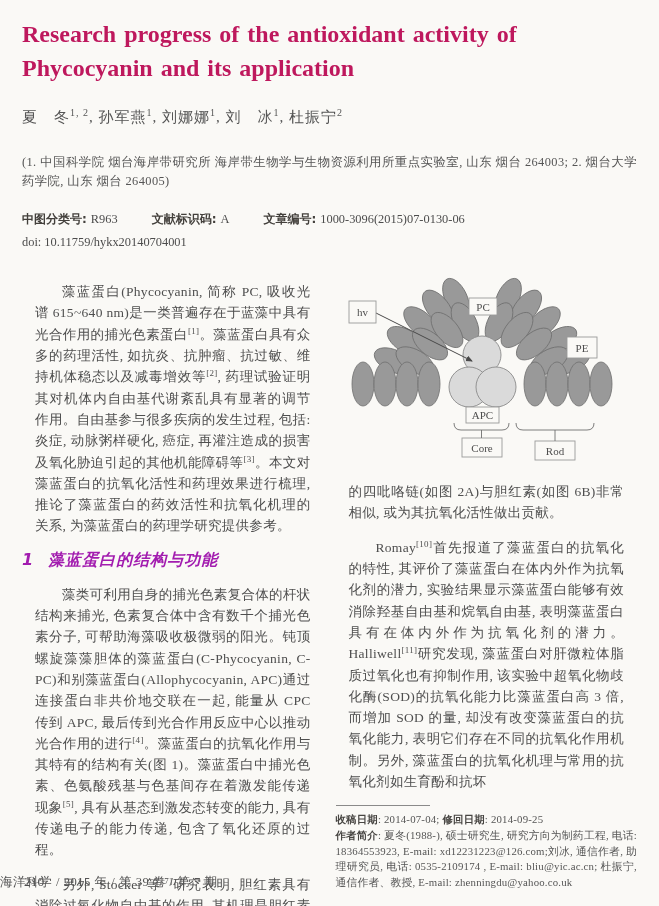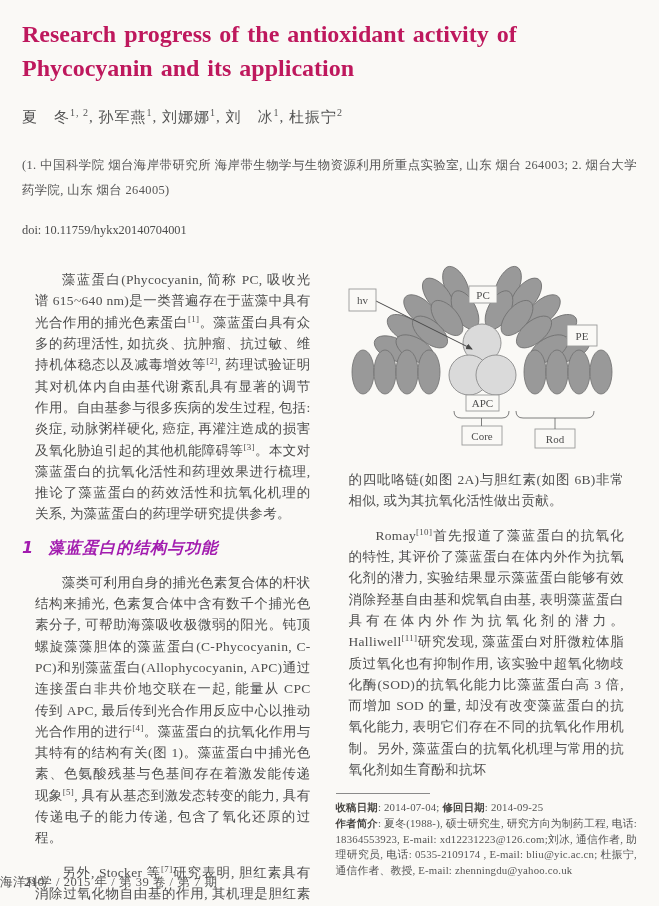--- a/index.html
+++ b/index.html
@@ -24,21 +24,21 @@
     font-family:"Liberation Serif","DejaVu Serif",serif;
     font-size:24px;font-weight:bold;color:#be185d;
     line-height:1.4;word-spacing:2px;margin:0 0 22px 0;
   }
   .authors{
     font-size:15px;color:#555;letter-spacing:1px;
     margin:0 0 26px 0;
   }
   .authors sup{font-size:10px;}
   .affiliation{
-    font-size:12.4px;color:#555;line-height:25px;
+    font-size:12.4px;color:#555;line-height:19px;
     letter-spacing:.4px;margin:0 0 20px 0;text-align:justify;
   }
   .meta-row{
     font-size:12.4px;color:#4c4c4c;margin:0 0 7px 0;
     display:flex;gap:0;
   }
   .meta-item{margin-right:34px;white-space:nowrap;}
   .meta-label{
     font-family:"DejaVu Sans","Liberation Sans",sans-serif;
     font-weight:bold;color:#43403c;font-size:12px;
@@ -89,20 +89,31 @@
 
 <div class="page">
 
 
   <h2 class="title-en">Research progress of the antioxidant activity of Phycocyanin and its application</h2>
 
   <div class="authors">夏　冬<sup>1, 2</sup>, 孙军燕<sup>1</sup>, 刘娜娜<sup>1</sup>, 刘　冰<sup>1</sup>, 杜振宁<sup>2</sup></div>
 
   <div class="affiliation">(1. 中国科学院 烟台海岸带研究所 海岸带生物学与生物资源利用所重点实验室, 山东 烟台 264003; 2. 烟台大学 药学院, 山东 烟台 264005)</div>
 
+  <div class="meta-row">
+    <span class="meta-item">
+      <span class="meta-label">中图分类号:</span><span class="meta-value">R963</span>
+    </span>
+    <span class="meta-item">
+      <span class="meta-label">文献标识码:</span><span class="meta-value">A</span>
+    </span>
+    <span class="meta-item">
+      <span class="meta-label">文章编号:</span><span class="meta-value">1000-3096(2015)07-0130-06</span>
+    </span>
+  </div>
 
   <div class="doi-line">doi: 10.11759/hykx20140704001</div>
 
   <div class="columns">
 
     <div class="col">
       <p class="body-p indent">藻蓝蛋白(Phycocyanin, 简称 PC, 吸收光谱 615~640 nm)是一类普遍存在于蓝藻中具有光合作用的捕光色素蛋白<sup>[1]</sup>。藻蓝蛋白具有众多的药理活性, 如抗炎、抗肿瘤、抗过敏、维持机体稳态以及减毒增效等<sup>[2]</sup>, 药理试验证明其对机体内自由基代谢紊乱具有显著的调节作用。自由基参与很多疾病的发生过程, 包括: 炎症, 动脉粥样硬化, 癌症, 再灌注造成的损害及氧化胁迫引起的其他机能障碍等<sup>[3]</sup>。本文对藻蓝蛋白的抗氧化活性和药理效果进行梳理, 推论了藻蓝蛋白的药效活性和抗氧化机理的关系, 为藻蓝蛋白的药理学研究提供参考。</p>
       <h3 class="section-h"><span class="sec-num">1</span><span>藻蓝蛋白的结构与功能</span></h3>
       <p class="body-p indent">藻类可利用自身的捕光色素复合体的杆状结构来捕光, 色素复合体中含有数千个捕光色素分子, 可帮助海藻吸收极微弱的阳光。钝顶螺旋藻藻胆体的藻蓝蛋白(C-Phycocyanin, C-PC)和别藻蓝蛋白(Allophycocyanin, APC)通过连接蛋白非共价地交联在一起, 能量从 CPC 传到 APC, 最后传到光合作用反应中心以推动光合作用的进行<sup>[4]</sup>。藻蓝蛋白的抗氧化作用与其特有的结构有关(图 1)。藻蓝蛋白中捕光色素、色氨酸残基与色基间存在着激发能传递现象<sup>[5]</sup>, 具有从基态到激发态转变的能力, 具有传递电子的能力传递, 包含了氧化还原的过程。</p>
       <p class="body-p indent">另外, Stocker 等<sup>[7]</sup>研究表明, 胆红素具有消除过氧化物自由基的作用, 其机理是胆红素可将过氧自由基绑定到 C-10 位的四吡咯分子的一个氢原子上, 使自由基与中心碳原子形成共振稳定, 最终扩展到整个胆红素分子。藻蓝蛋白的发色团(藻蓝素)中开放</p>

